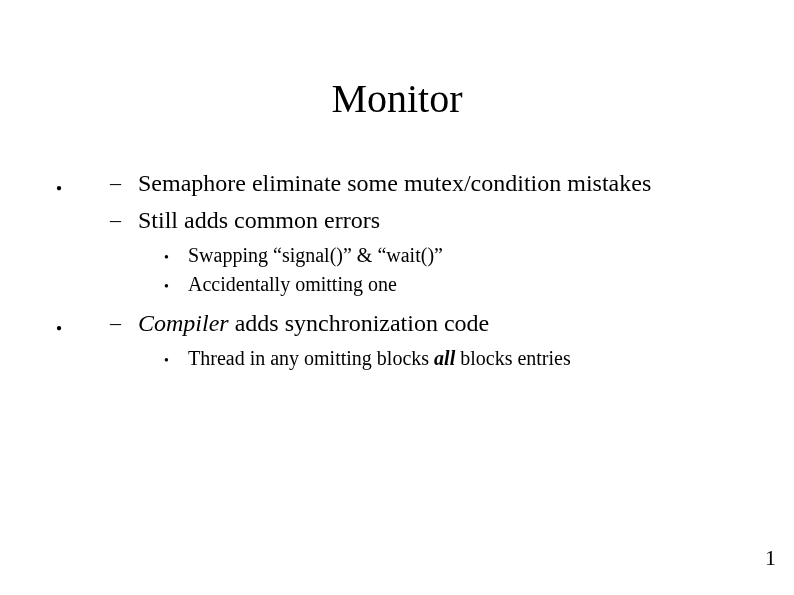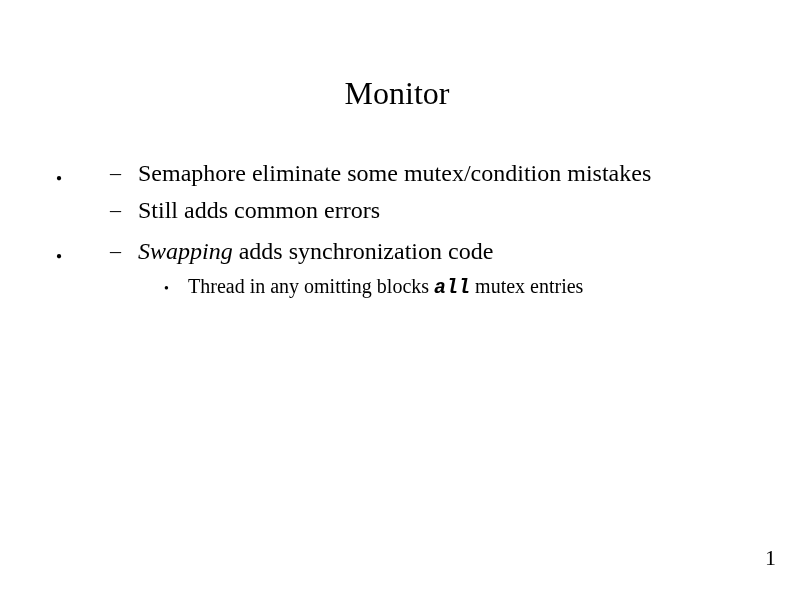--- a/index.html
+++ b/index.html
@@ -10,21 +10,21 @@
     font-family: "Times New Roman", Times, serif;
     color: #000000;
     position: relative;
     overflow: hidden;
   }
   .slide {
     padding: 75px 40px 30px 40px;
   }
   .title {
     text-align: center;
-    font-size: 32px;
+    font-size: 40px;
     font-weight: normal;
     margin-bottom: 48px;
   }
   ul.lvl1 {
     list-style: none;
     margin-left: 16px;
   }
   ul.lvl1 > li {
     position: relative;
     padding-left: 36px;
@@ -68,21 +68,21 @@
     margin-bottom: 6px;
   }
   ul.lvl3 > li::before {
     content: "●";
     position: absolute;
     left: 0;
     top: 8px;
     font-size: 8px;
   }
   .italic { font-style: italic; }
-  .bolditalic { font-style: italic; font-weight: bold; font-family: Liberation Mono, monospace; }
+  .bolditalic { font-style: italic; font-weight: bold; }
   .pagenum {
     position: absolute;
     right: 18px;
     bottom: 24px;
     font-size: 22px;
   }
 </style>
 </head>
 <body>
 
@@ -91,31 +91,39 @@
 
   <ul class="lvl1">
 
     <li>
       <ul class="lvl2">
         <li>
           <span>Semaphore eliminate some mutex/condition mistakes</span>
         </li>
         <li>
           <span>Still adds common errors</span>
+          <ul class="lvl3">
+            <li>
+              <span>Swapping “signal()” &amp; “wait()”</span>
+            </li>
+            <li>
+              <span>Accidentally omitting one</span>
+            </li>
+          </ul>
         </li>
       </ul>
     </li>
 
     <li>
       <ul class="lvl2">
         <li>
-          <span class="italic">Swapping</span><span> adds synchronization code</span>
+          <span class="italic">Compiler</span><span> adds synchronization code</span>
           <ul class="lvl3">
             <li>
-              <span>Thread in any omitting blocks </span><span class="bolditalic">all</span><span> mutex entries</span>
+              <span>Thread in any omitting blocks </span><span class="bolditalic">all</span><span> blocks entries</span>
             </li>
           </ul>
         </li>
       </ul>
     </li>
 
   </ul>
 </div>
 
 <div class="pagenum">1</div>

